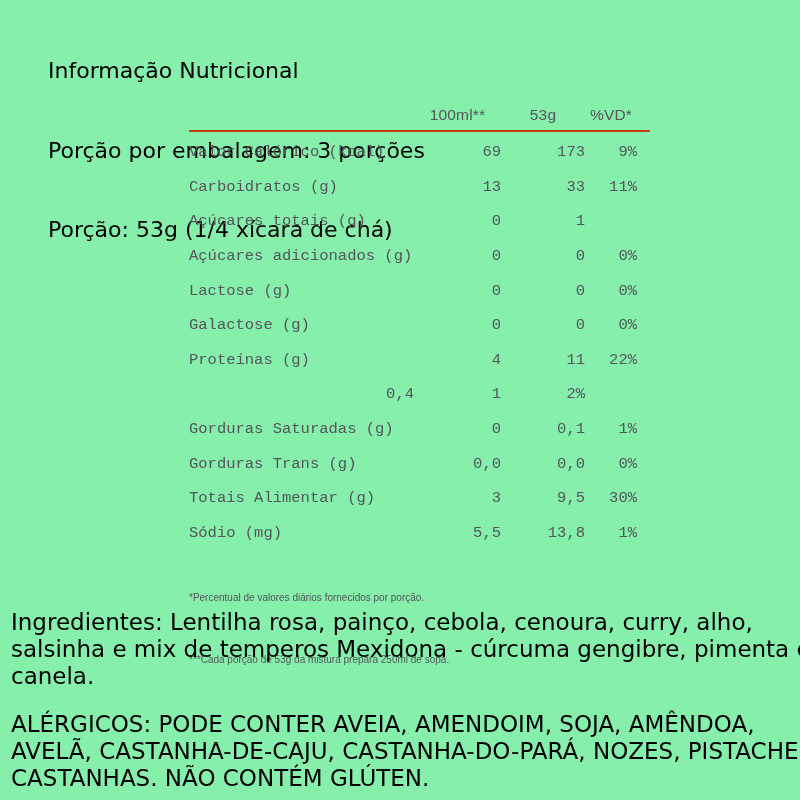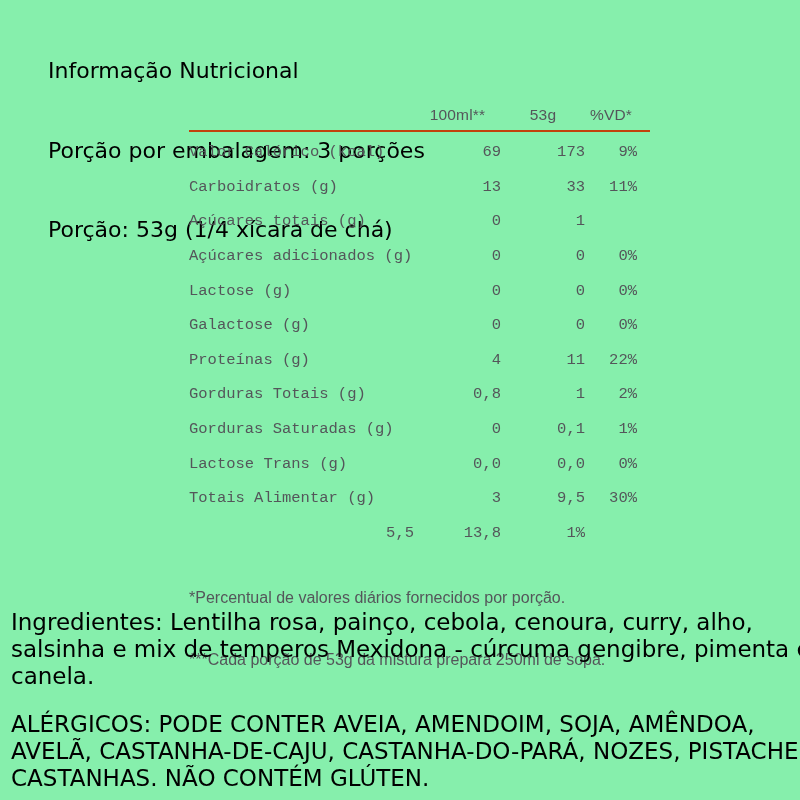--- a/index.html
+++ b/index.html
@@ -34,21 +34,21 @@
     display:grid; grid-template-columns:1fr 87px 84px 52px;
     padding-right:13px; height:34.6px; align-items:center;
   }
   .trow .cell { text-align:right; }
   .trow .c0 { text-align:left; }
 
   
   .footnotes {
     position:absolute; left:189px; top:547px;
     font-family:"Liberation Sans", sans-serif;
-    font-size:16px; line-height:20.5px; color:#54565a;
+    font-size:10px; line-height:20.5px; color:#54565a;
     white-space:pre;
   }
 
   
   .ingredients {
     position:absolute; left:11px; top:609px;
     font-size:23px; line-height:27px; color:#000;
     white-space:pre;
   }
   .allergens {
@@ -112,44 +112,44 @@
           <span class="cell c2">0</span>
           <span class="cell c3">0%</span>
         </div>
         <div class="trow">
           <span class="cell c0">Proteínas (g)</span>
           <span class="cell c1">4</span>
           <span class="cell c2">11</span>
           <span class="cell c3">22%</span>
         </div>
         <div class="trow">
-          <span class="cell c0">Gorduras Totais (g)</span>
-          <span class="cell c1">0,8</span>
+          <span class="cell c1">0,4</span>
           <span class="cell c2">1</span>
           <span class="cell c3">2%</span>
         </div>
         <div class="trow">
           <span class="cell c0">Gorduras Saturadas (g)</span>
           <span class="cell c1">0</span>
           <span class="cell c2">0,1</span>
           <span class="cell c3">1%</span>
         </div>
         <div class="trow">
-          <span class="cell c0">Lactose Trans (g)</span>
+          <span class="cell c0">Gorduras Trans (g)</span>
           <span class="cell c1">0,0</span>
           <span class="cell c2">0,0</span>
           <span class="cell c3">0%</span>
         </div>
         <div class="trow">
           <span class="cell c0">Totais Alimentar (g)</span>
           <span class="cell c1">3</span>
           <span class="cell c2">9,5</span>
           <span class="cell c3">30%</span>
         </div>
         <div class="trow">
+          <span class="cell c0">Sódio (mg)</span>
           <span class="cell c1">5,5</span>
           <span class="cell c2">13,8</span>
           <span class="cell c3">1%</span>
         </div>
       </div>
   </div>
 
   <div class="footnotes">
     <div>*Percentual de valores diários fornecidos por porção.</div>
     <div>***Cada porção de 53g da mistura prepara 250ml de sopa.</div>

